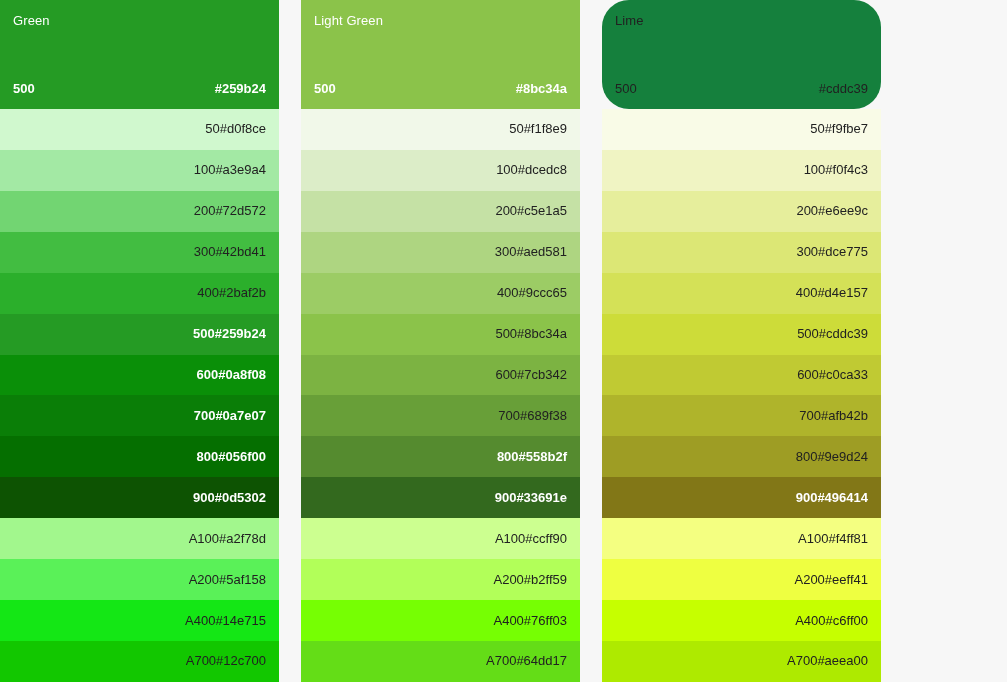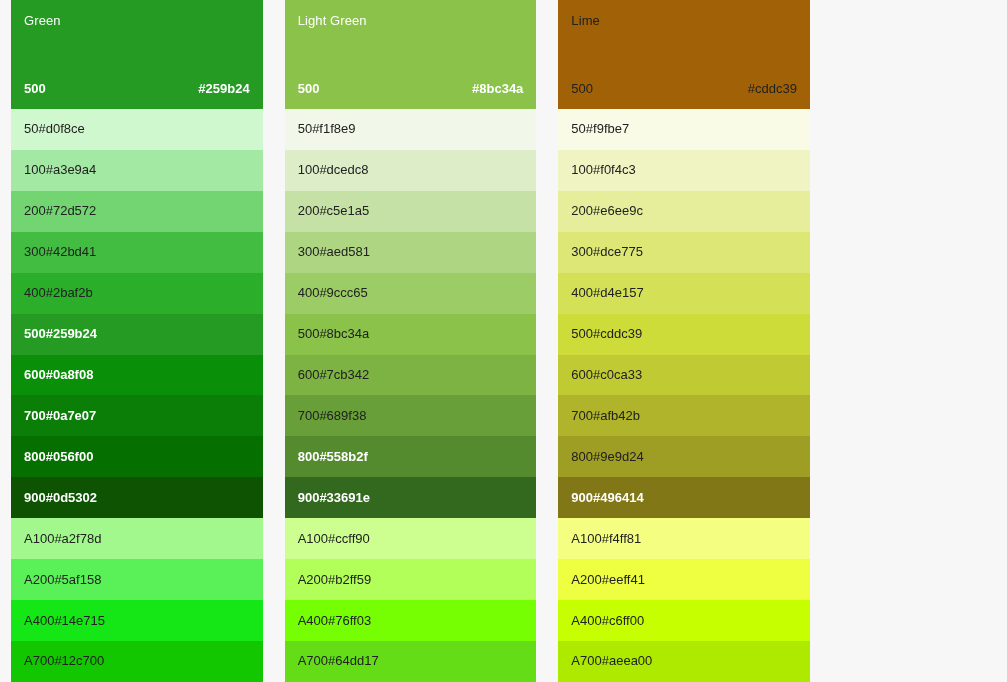--- a/index.html
+++ b/index.html
@@ -9,25 +9,24 @@
   }
   body {
     width: 1007px;
     height: 682px;
     background: #f7f7f7;
     font-family: "Liberation Sans", sans-serif;
     overflow: hidden;
   }
   .palette-board {
     display: flex;
-    width: 799px;
+    width: 881px;
     height: 682px;
     gap: 22px;
     box-sizing: border-box;
-    margin-left: 11px;
   }
   .palette-column {
     flex: 1 1 0;
     display: flex;
     flex-direction: column;
     min-width: 0;
   }
   
   .palette-header {
     height: 109px;
@@ -51,21 +50,21 @@
     display: flex;
     justify-content: space-between;
     align-items: baseline;
     font-size: 13px;
     line-height: 16px;
   }
   
   .swatch-row {
     flex: 1 1 0;
     display: flex;
-    justify-content: flex-start;
+    justify-content: flex-end;
     align-items: center;
     padding: 0 13px;
     box-sizing: border-box;
     font-size: 13px;
     line-height: 16px;
   }
   .swatch-row .tone,
   .swatch-row .hex,
   .palette-header .header-row .tone,
   .palette-header .header-row .hex {
@@ -204,21 +203,21 @@
       <div class="swatch-row t-dark" style="background: rgb(118, 255, 3);">
         <span class="tone">A400</span>
         <span class="hex">#76ff03</span>
       </div>
       <div class="swatch-row t-dark" style="background: rgb(100, 221, 23);">
         <span class="tone">A700</span>
         <span class="hex">#64dd17</span>
       </div>
     </div>
     <div class="palette-column">
-      <div class="palette-header" style="background: #a16207;">
+      <div class="palette-header" style="background: #15803d; border-radius: 27px;">
         <div class="header-name t-dark">Lime</div>
         <div class="header-row t-dark">
           <span class="tone">500</span>
           <span class="hex">#cddc39</span>
         </div>
       </div>
       <div class="swatch-row t-dark" style="background: rgb(249, 251, 231);">
         <span class="tone">50</span>
         <span class="hex">#f9fbe7</span>
       </div>

